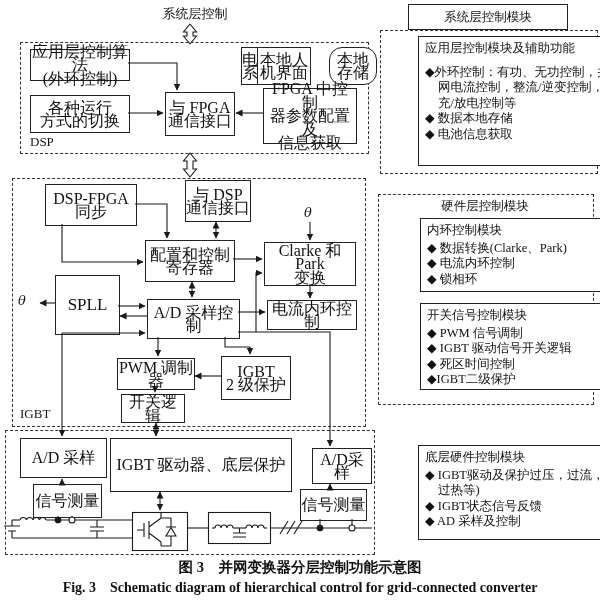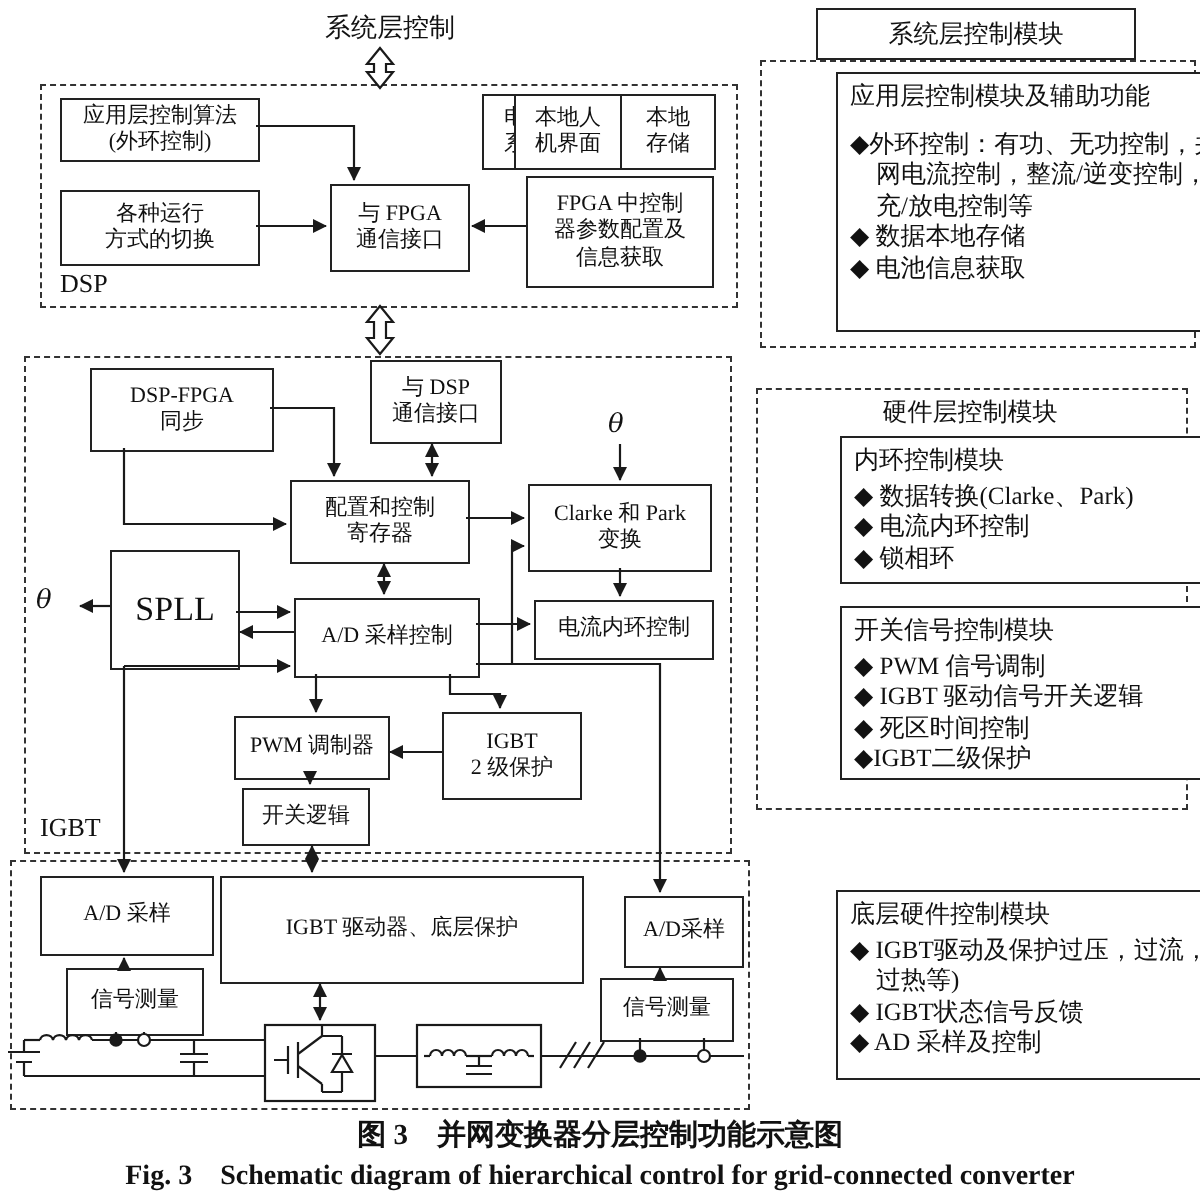--- a/index.html
+++ b/index.html
@@ -1,21 +1,21 @@
 <!DOCTYPE html>
 <html><head>
 <meta charset="utf-8">
 <style>
   html,body{margin:0;padding:0;background:#fff;}
   .stage{position:relative;width:600px;height:602px;background:#fff;overflow:hidden;
          font-family:"Liberation Serif","DejaVu Serif",serif;color:#111;}
   .dashedbox{position:absolute;border:1px dashed #333;z-index:1;background:transparent;}
   .dbox{position:absolute;border:1.2px solid #222;background:#fff;z-index:2;
         display:flex;align-items:center;justify-content:center;text-align:center;
-        font-size:11px;line-height:13.5px;white-space:pre-line;}
+        font-size:16px;line-height:13.5px;white-space:pre-line;}
   .tag{position:absolute;z-index:2;font-size:13px;}
   .theta{position:absolute;z-index:3;font-size:13px;font-style:italic;font-family:"DejaVu Serif",serif;}
   .toplabel{position:absolute;z-index:2;font-size:13px;text-align:center;}
   svg.wires{position:absolute;left:0;top:0;z-index:3;pointer-events:none;}
   .c{fill:none;stroke:#1a1a1a;stroke-width:1.1;}
   .p{fill:none;stroke:#1a1a1a;stroke-width:1.1;}
   .panel{position:absolute;border:1.2px solid #222;background:#fff;z-index:2;
          font-size:12.5px;line-height:15.5px;padding:4px 6px;box-sizing:border-box;margin-left:32px;}
   .panel .heading{margin-bottom:2px;}
   .panel.gapped .heading{margin-bottom:8px;}
@@ -42,21 +42,21 @@
 
   <div class="tag" style="left:30px;top:134px;">DSP</div>
   <div class="tag" style="left:20px;top:406px;">IGBT</div>
 
   <div class="dbox" style="left:30px;top:49px;width:98px;height:30px;">应用层控制算法
 (外环控制)</div>
   <div class="dbox" style="left:200px;top:47px;width:64px;height:36px;margin-left:41px;">电池储能
 系统信息</div>
   <div class="dbox" style="left:257px;top:47px;width:52px;height:36px;">本地人
 机界面</div>
-  <div class="dbox" style="left:310px;top:47px;width:46px;height:36px;">本地
+  <div class="dbox" style="left:329px;top:47px;width:46px;height:36px;border-radius:13px;">本地
 存储</div>
   <div class="dbox" style="left:30px;top:95px;width:98px;height:36px;">各种运行
 方式的切换</div>
   <div class="dbox" style="left:165px;top:92px;width:68px;height:42px;">与 FPGA
 通信接口</div>
   <div class="dbox" style="left:263px;top:88px;width:92px;height:54px;">FPGA 中控制
 器参数配置及
 信息获取</div>
 
   <div class="dbox" style="left:45px;top:184px;width:90px;height:40px;">DSP-FPGA

